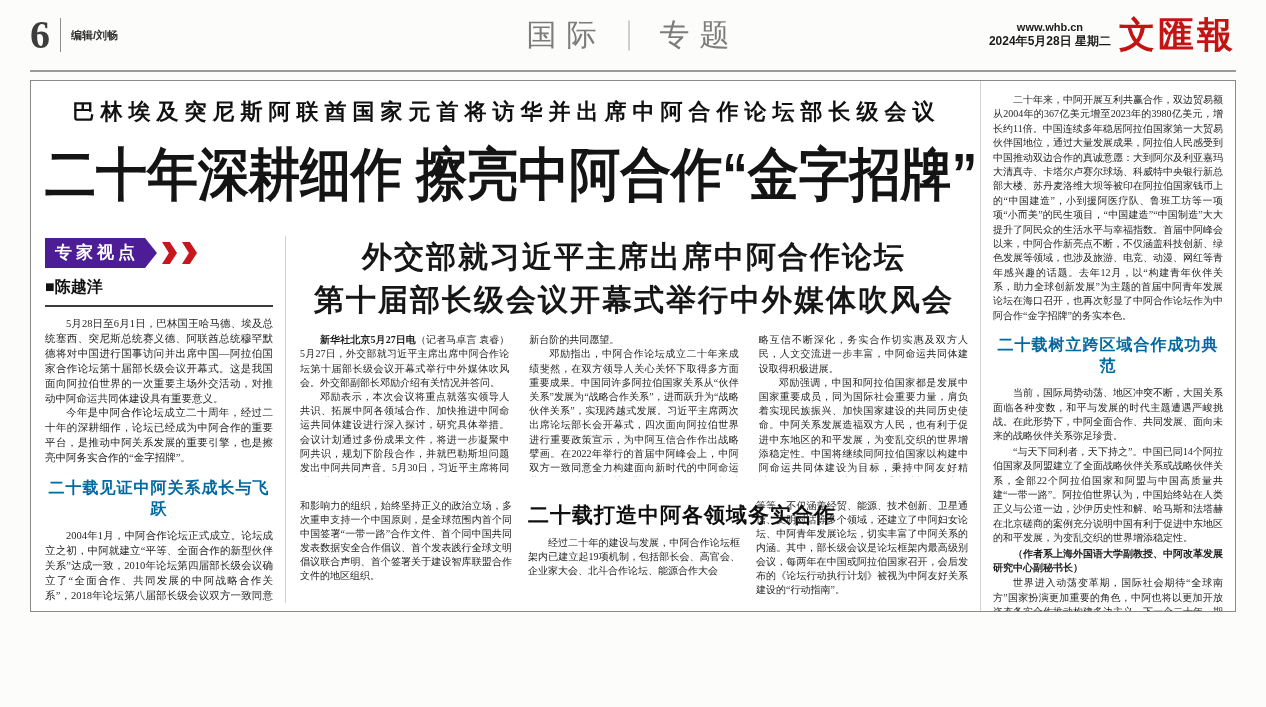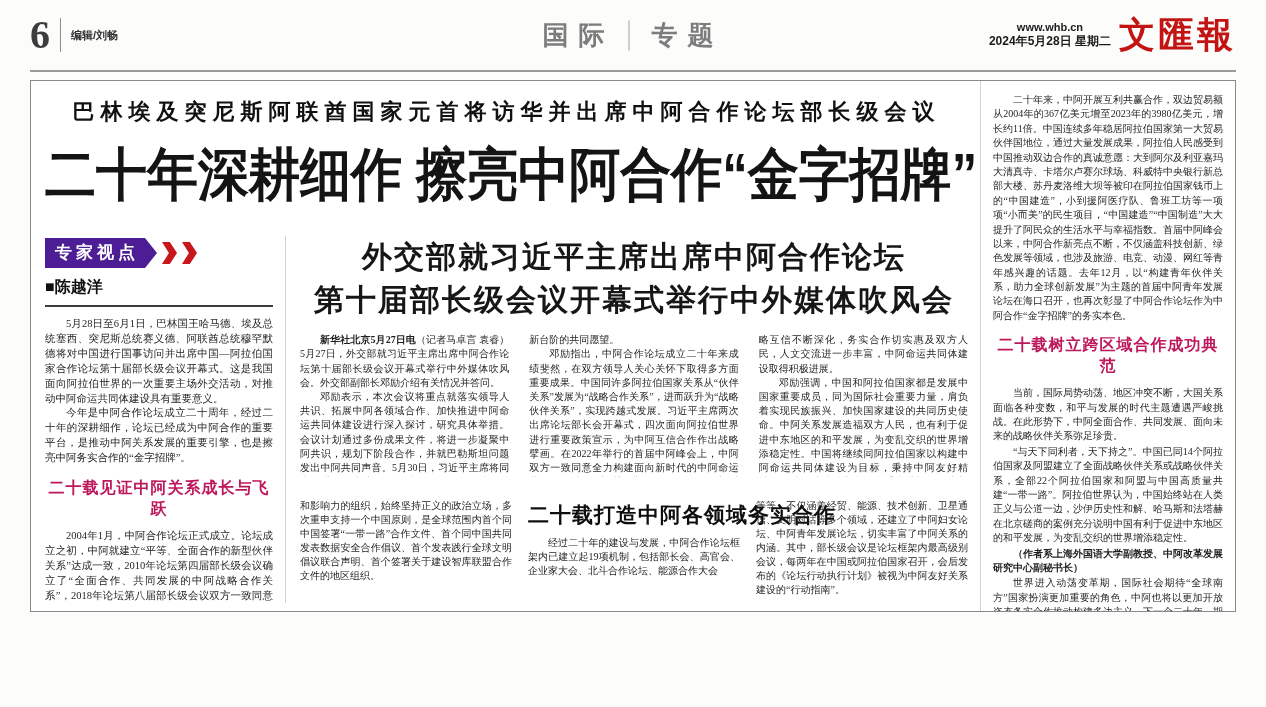--- a/index.html
+++ b/index.html
@@ -7,22 +7,22 @@
     width:1266px;height:707px;background:#fcfcfa;overflow:hidden;
     font-family:"Liberation Serif","DejaVu Serif",serif;color:#1c1c1c;
     -webkit-font-smoothing:antialiased;
   }
   
   .masthead{height:70px;margin:0 30px;display:flex;align-items:center;justify-content:space-between;position:relative;}
   .mast-left{display:flex;align-items:center;gap:10px;}
   .page-num{font-size:40px;font-weight:bold;color:#3d3d3d;line-height:1;}
   .mast-div{width:1px;height:34px;background:#8d8d8d;}
   .editor{font-size:11px;font-weight:bold;color:#333;font-family:"Liberation Sans",sans-serif;}
-  .mast-center{position:absolute;left:50%;top:50%;transform:translate(-50%,-50%);display:flex;align-items:center;gap:14px;
-    font-size:26px;color:#7c7c7c;letter-spacing:10px;font-family:"Liberation Sans",sans-serif;font-weight:bold;}
+  .mast-center{position:absolute;left:50%;top:50%;transform:translate(-50%,-50%);display:flex;align-items:center;gap:22px;
+    font-size:30px;color:#7c7c7c;letter-spacing:10px;font-family:"Liberation Sans",sans-serif;}
   .mast-center .vbar{width:1px;height:30px;background:#9f9f9f;margin-right:8px;}
   .mast-right{display:flex;align-items:center;gap:8px;}
   .mast-info{text-align:center;font-family:"Liberation Sans",sans-serif;line-height:1.25;}
   .website{font-size:11px;font-weight:bold;color:#1a1a1a;}
   .pub-date{font-size:12px;font-weight:bold;color:#1a1a1a;}
   .logo{font-size:36px;font-weight:900;color:#c31414;letter-spacing:3px;line-height:1;font-family:"Liberation Serif",serif;}
   .mast-rule{border-top:2px solid #9b9b9b;margin:0 30px;}
   
   .frame{margin:8px 30px 0;height:532px;border:1px solid #8a8a8a;background:#fff;display:flex;box-sizing:border-box;}
   .main{flex:1;min-width:0;padding:4px 12px 8px 14px;display:flex;flex-direction:column;}
@@ -36,21 +36,21 @@
   .v-rule{width:1px;background:#d2d2d2;flex:none;}
   .badge-row{display:flex;align-items:center;gap:5px;margin:2px 0 9px;}
   .badge{background:#4c1d95;color:#fff;font-family:"Liberation Sans",sans-serif;font-weight:bold;font-size:17px;
     letter-spacing:4px;padding:3px 18px 4px 10px;clip-path:polygon(0 0,calc(100% - 12px) 0,100% 50%,calc(100% - 12px) 100%,0 100%);}
   .chev{width:15px;height:22px;background:#c8161d;clip-path:polygon(0 0,52% 0,100% 50%,52% 100%,0 100%,46% 50%);flex:none;}
   .author{font-family:"Liberation Sans",sans-serif;font-weight:bold;font-size:16px;color:#111;
     border-bottom:2px solid #3c3c3c;padding-bottom:7px;margin-bottom:10px;}
   p.bt{margin:0;text-indent:2em;text-align:justify;font-size:10.5px;line-height:1.42;color:#1e1e1e;}
   p.cont{text-indent:0;}
   .subhead{text-align:center;font-family:"Liberation Sans",sans-serif;font-weight:bold;font-size:16px;
-    color:#be185d;margin:12px 0 9px;letter-spacing:1px;}
+    color:#0369a1;margin:12px 0 9px;letter-spacing:1px;}
   
   .mid-col{flex:1;min-width:0;padding-left:14px;display:flex;flex-direction:column;justify-content:space-between;}
   .briefing-head{text-align:center;font-weight:bold;font-size:30px;letter-spacing:2px;color:#161616;
     line-height:1.42;margin:0 0 12px;white-space:nowrap;}
   .briefing-cols{display:flex;gap:20px;flex:1;min-height:0;overflow:hidden;}
   .bcol{flex:1;min-width:0;}
   .bcol p{margin:0;text-indent:2em;text-align:justify;font-size:10px;line-height:1.42;color:#1e1e1e;}
   .bcol p.cont{text-indent:0;}
   .lead{font-weight:bold;}
   .bottom-row{display:flex;gap:16px;height:104px;overflow:hidden;margin-top:22px;flex:none;}

